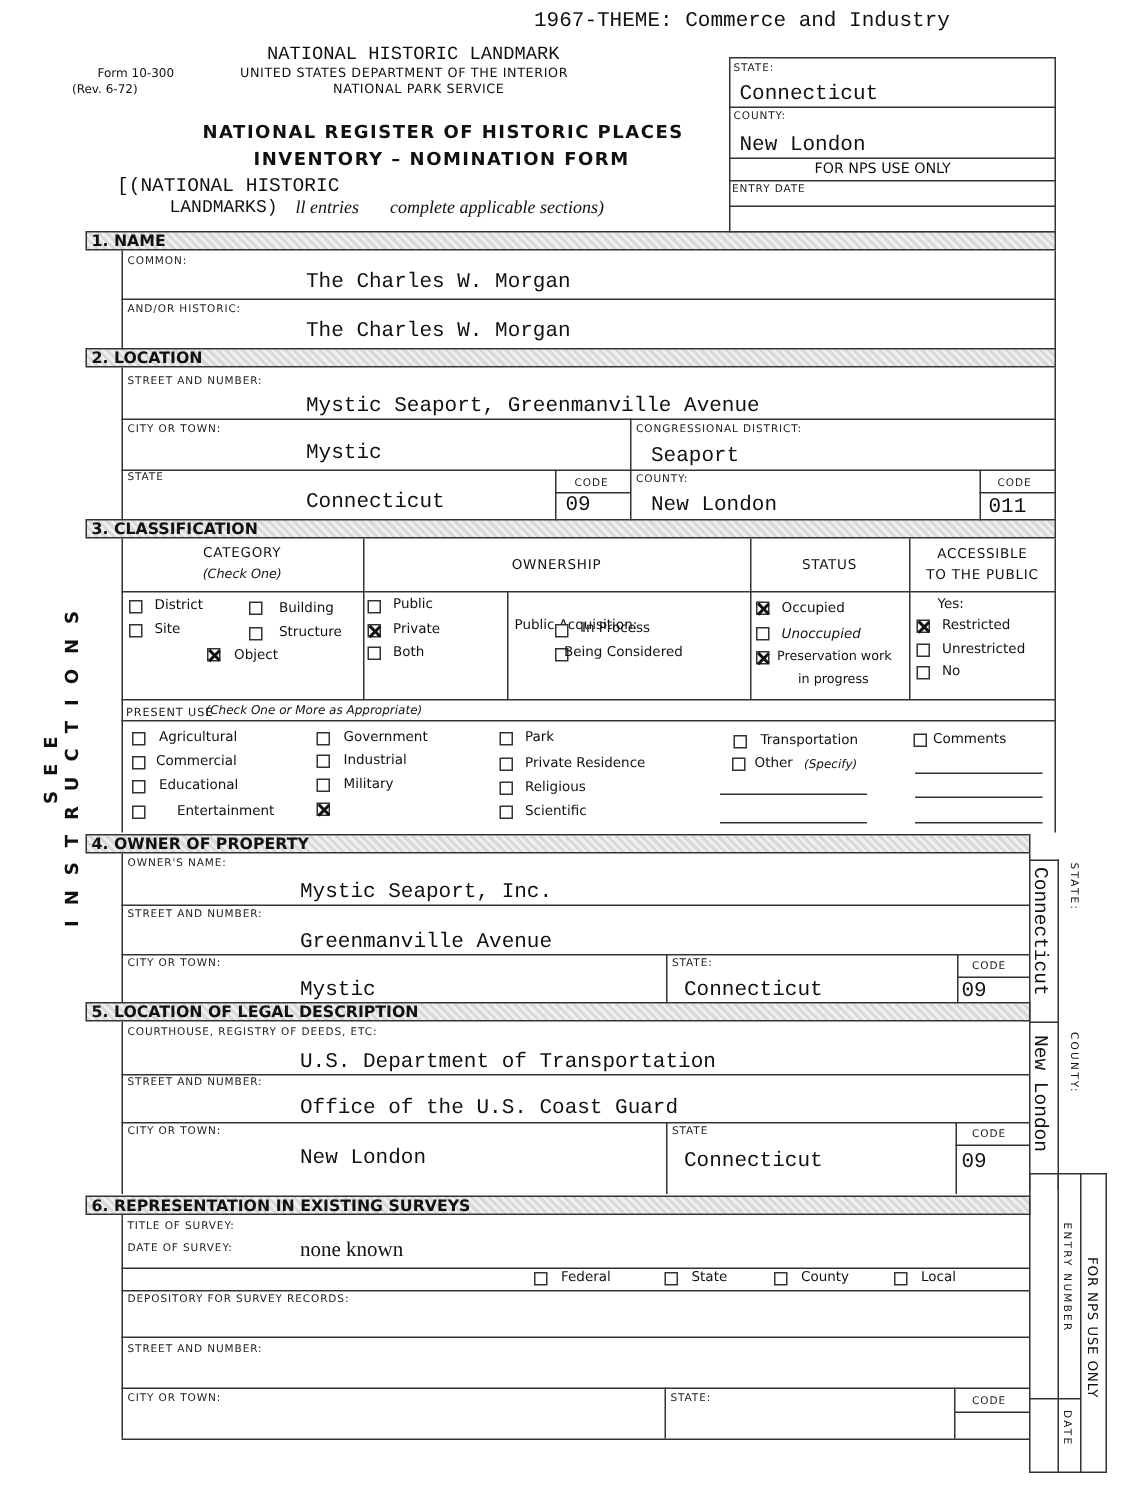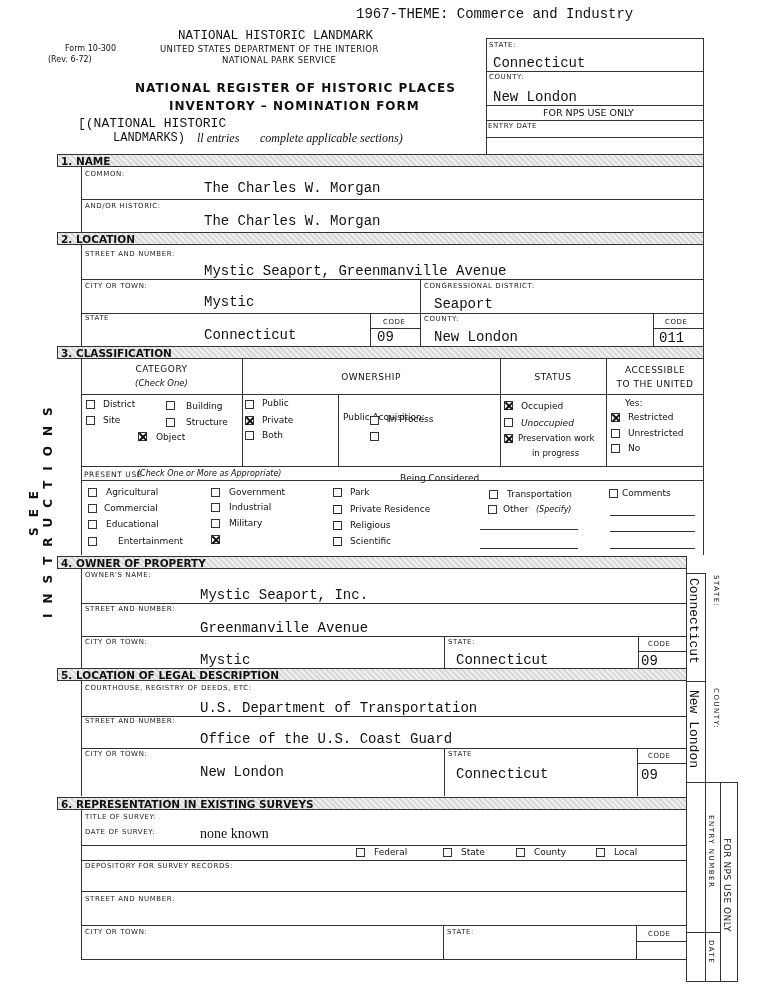--- a/index.html
+++ b/index.html
@@ -105,21 +105,21 @@
 <div class="vl" style="left:606px;top:359px;height:107px;"></div>
 <div class="vl" style="left:338px;top:394px;height:72px;"></div>
 <div class="hl" style="left:81px;top:394px;width:623px;"></div>
 <div class="hl" style="left:81px;top:466px;width:623px;"></div>
 
 <div class="abs sans" style="left:81px;top:364px;width:161px;text-align:center;font-size:9px;letter-spacing:0.5px;">CATEGORY</div>
 <div class="abs sans" style="left:81px;top:378px;width:161px;text-align:center;font-size:8.5px;font-style:italic;">(Check One)</div>
 <div class="abs sans" style="left:242px;top:372px;width:258px;text-align:center;font-size:9px;letter-spacing:0.5px;">OWNERSHIP</div>
 <div class="abs sans" style="left:500px;top:372px;width:106px;text-align:center;font-size:9px;letter-spacing:0.5px;">STATUS</div>
 <div class="abs sans" style="left:606px;top:365px;width:98px;text-align:center;font-size:9px;letter-spacing:0.5px;">ACCESSIBLE</div>
-<div class="abs sans" style="left:606px;top:379px;width:98px;text-align:center;font-size:9px;letter-spacing:0.5px;">TO THE UNITED</div>
+<div class="abs sans" style="left:606px;top:379px;width:98px;text-align:center;font-size:9px;letter-spacing:0.5px;">TO THE PUBLIC</div>
 
 <div class="cb" id="cb-cat-0" style="left:86px;top:400px;"></div>
 <div class="cbl" style="left:103px;top:399px;">District</div>
 <div class="cb" id="cb-cat-1" style="left:166px;top:401px;"></div>
 <div class="cbl" style="left:186px;top:401px;">Building</div>
 <div class="cb" id="cb-cat-2" style="left:86px;top:416px;"></div>
 <div class="cbl" style="left:103px;top:415px;">Site</div>
 <div class="cb" id="cb-cat-3" style="left:166px;top:418px;"></div>
 <div class="cbl" style="left:186px;top:417px;">Structure</div>
 <div class="cb checked" id="cb-cat-4" style="left:138px;top:432px;"></div>
@@ -128,21 +128,21 @@
 <div class="cb" id="cb-own-0" style="left:245px;top:400px;"></div>
 <div class="cbl" style="left:262px;top:398px;">Public</div>
 <div class="cb checked" id="cb-own-1" style="left:245px;top:416px;"></div>
 <div class="cbl" style="left:262px;top:415px;">Private</div>
 <div class="cb" id="cb-own-2" style="left:245px;top:431px;"></div>
 <div class="cbl" style="left:262px;top:430px;">Both</div>
 <div class="cbl" style="left:343px;top:400px;margin-top:12px;">Public Acquisition:</div>
 <div class="cb" id="cb-acq-0" style="left:370px;top:416px;"></div>
 <div class="cbl" style="left:388px;top:414px;">In Process</div>
 <div class="cb" id="cb-acq-1" style="left:370px;top:432px;"></div>
-<div class="cbl" style="left:400px;top:430px;margin-top:43px;">Being Considered</div>
+<div class="cbl" style="left:376px;top:430px;">Being Considered</div>
 
 <div class="cb checked" id="cb-st-0" style="left:504px;top:401px;"></div>
 <div class="cbl" style="left:521px;top:401px;">Occupied</div>
 <div class="cb" id="cb-st-1" style="left:504px;top:418px;"></div>
 <div class="cbl" style="left:521px;top:418px;font-style:italic;">Unoccupied</div>
 <div class="cb checked" id="cb-st-2" style="left:504px;top:434px;"></div>
 <div class="cbl" style="left:518px;top:433px;font-size:8.5px;">Preservation work</div>
 <div class="cbl" style="left:532px;top:448px;font-size:8.5px;">in progress</div>
 
 <div class="cbl" style="left:625px;top:398px;">Yes:</div>

